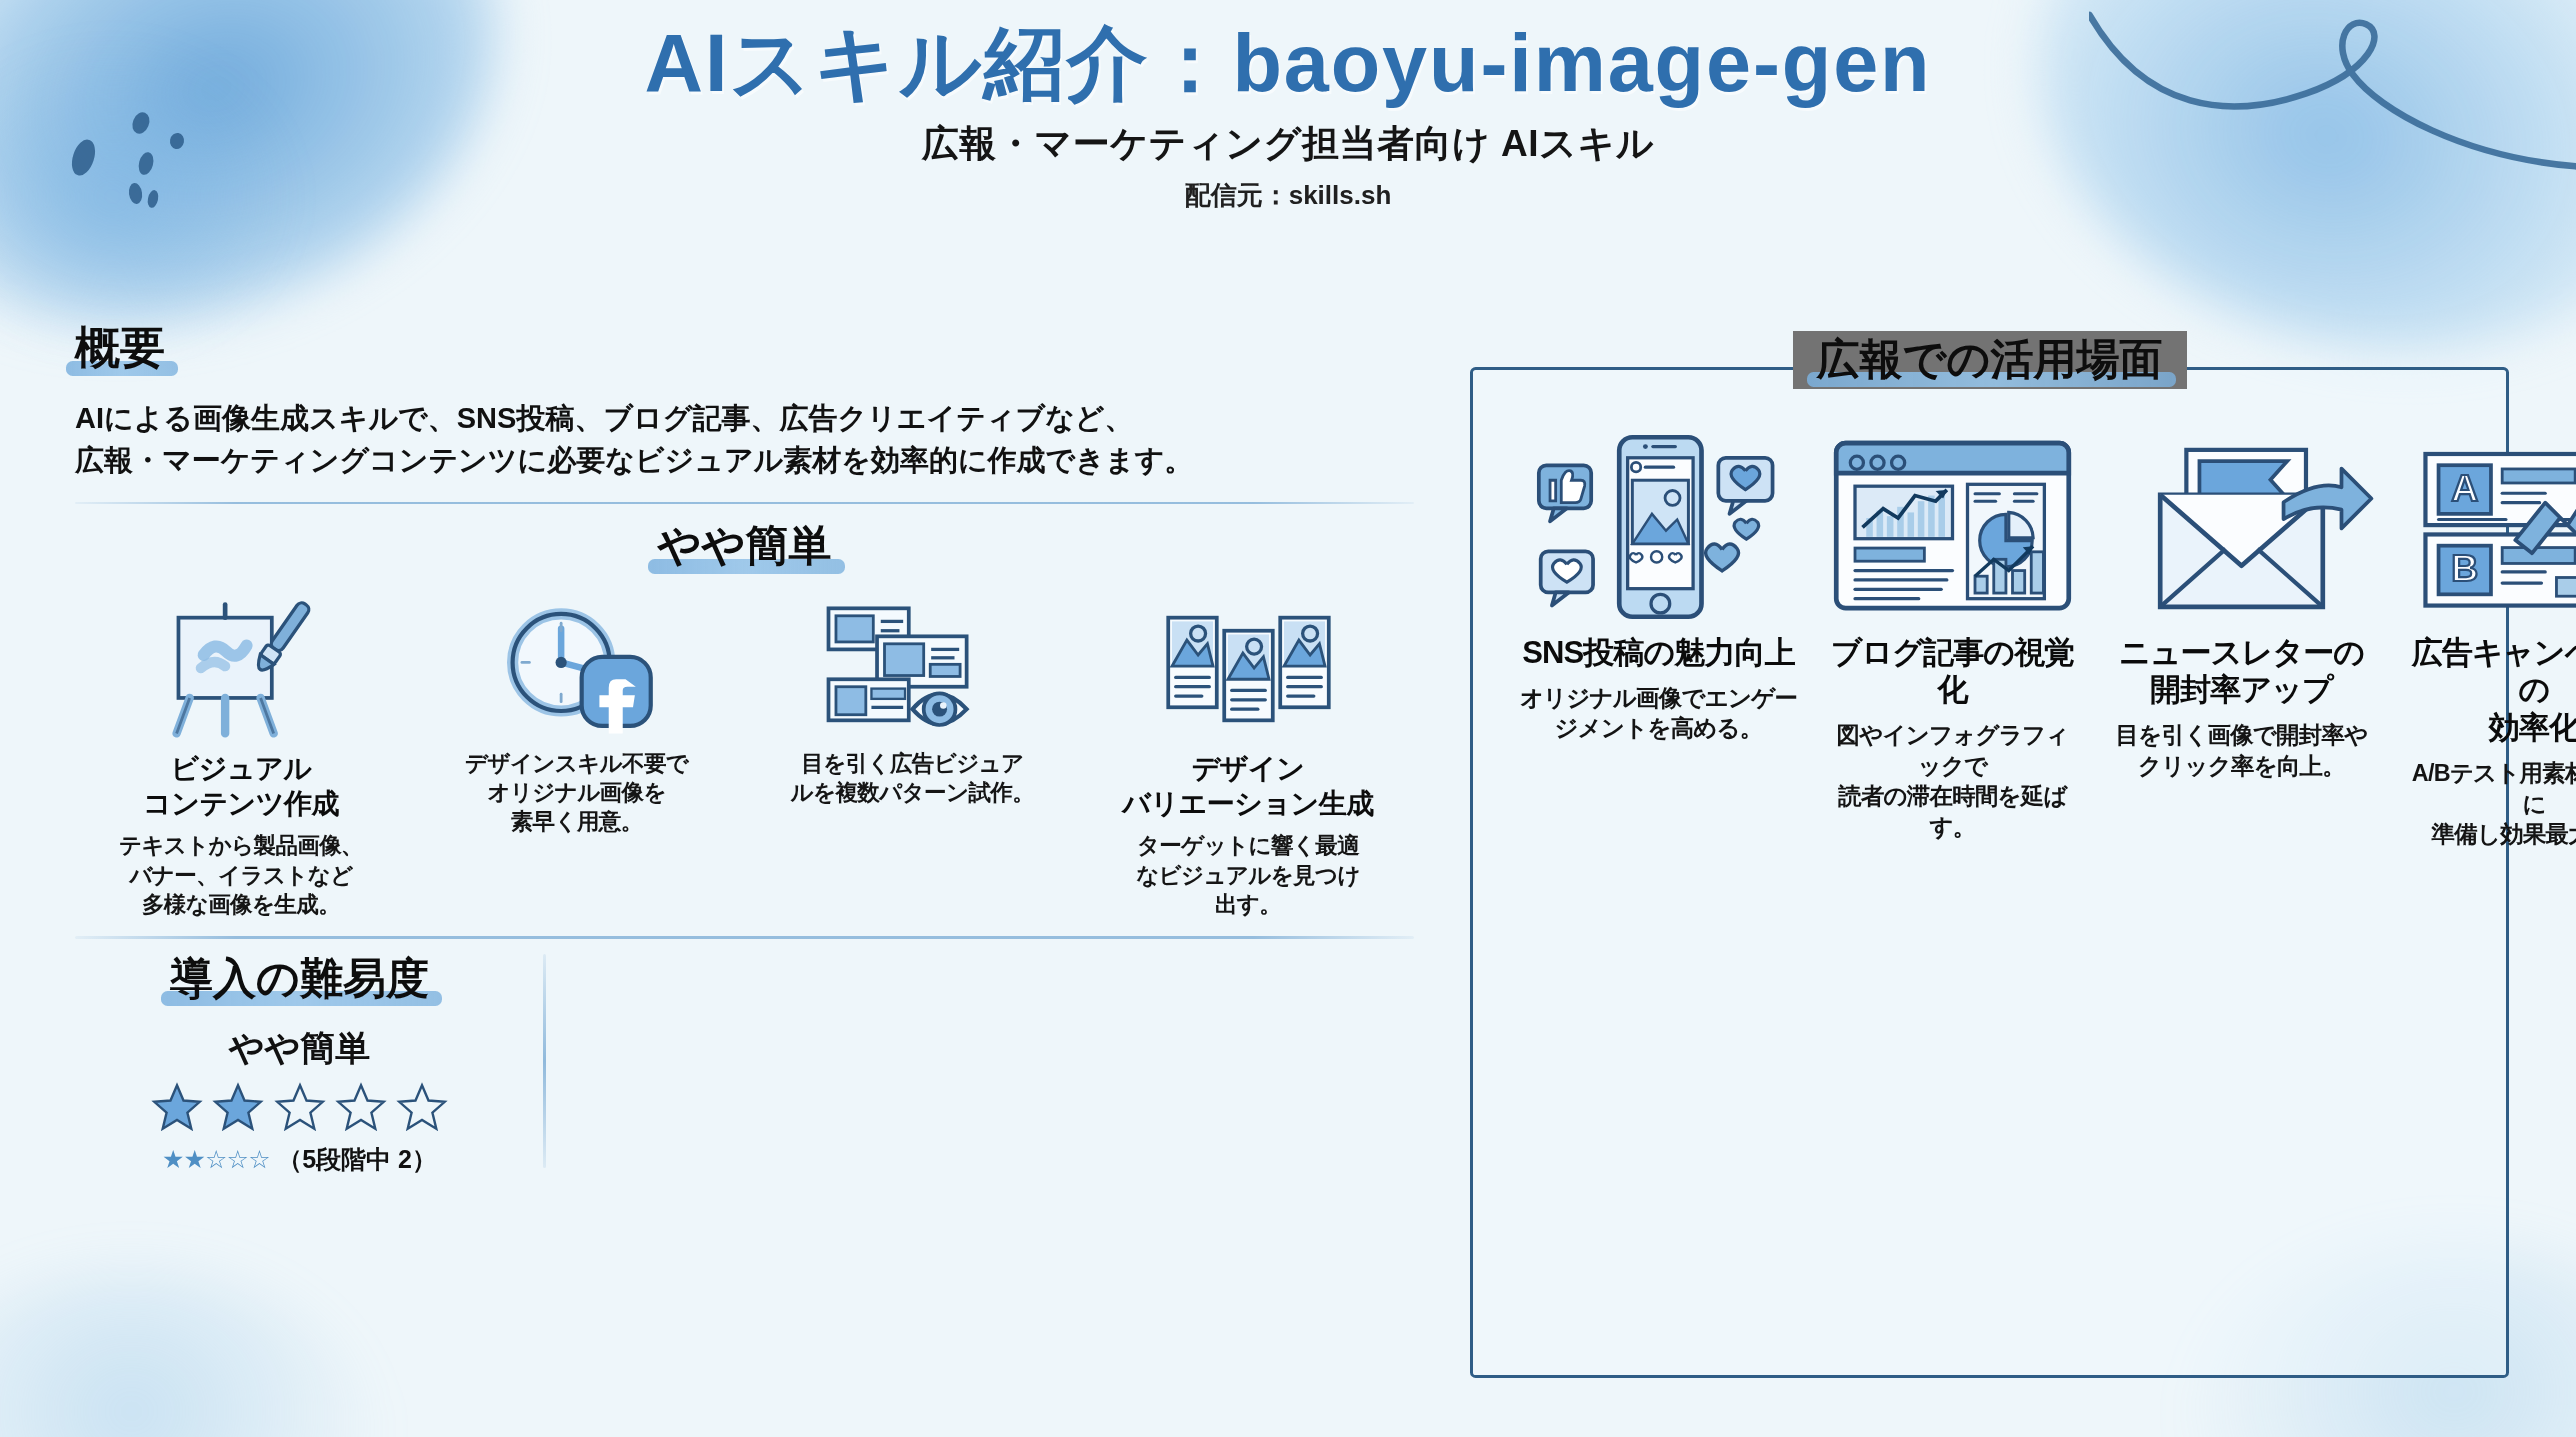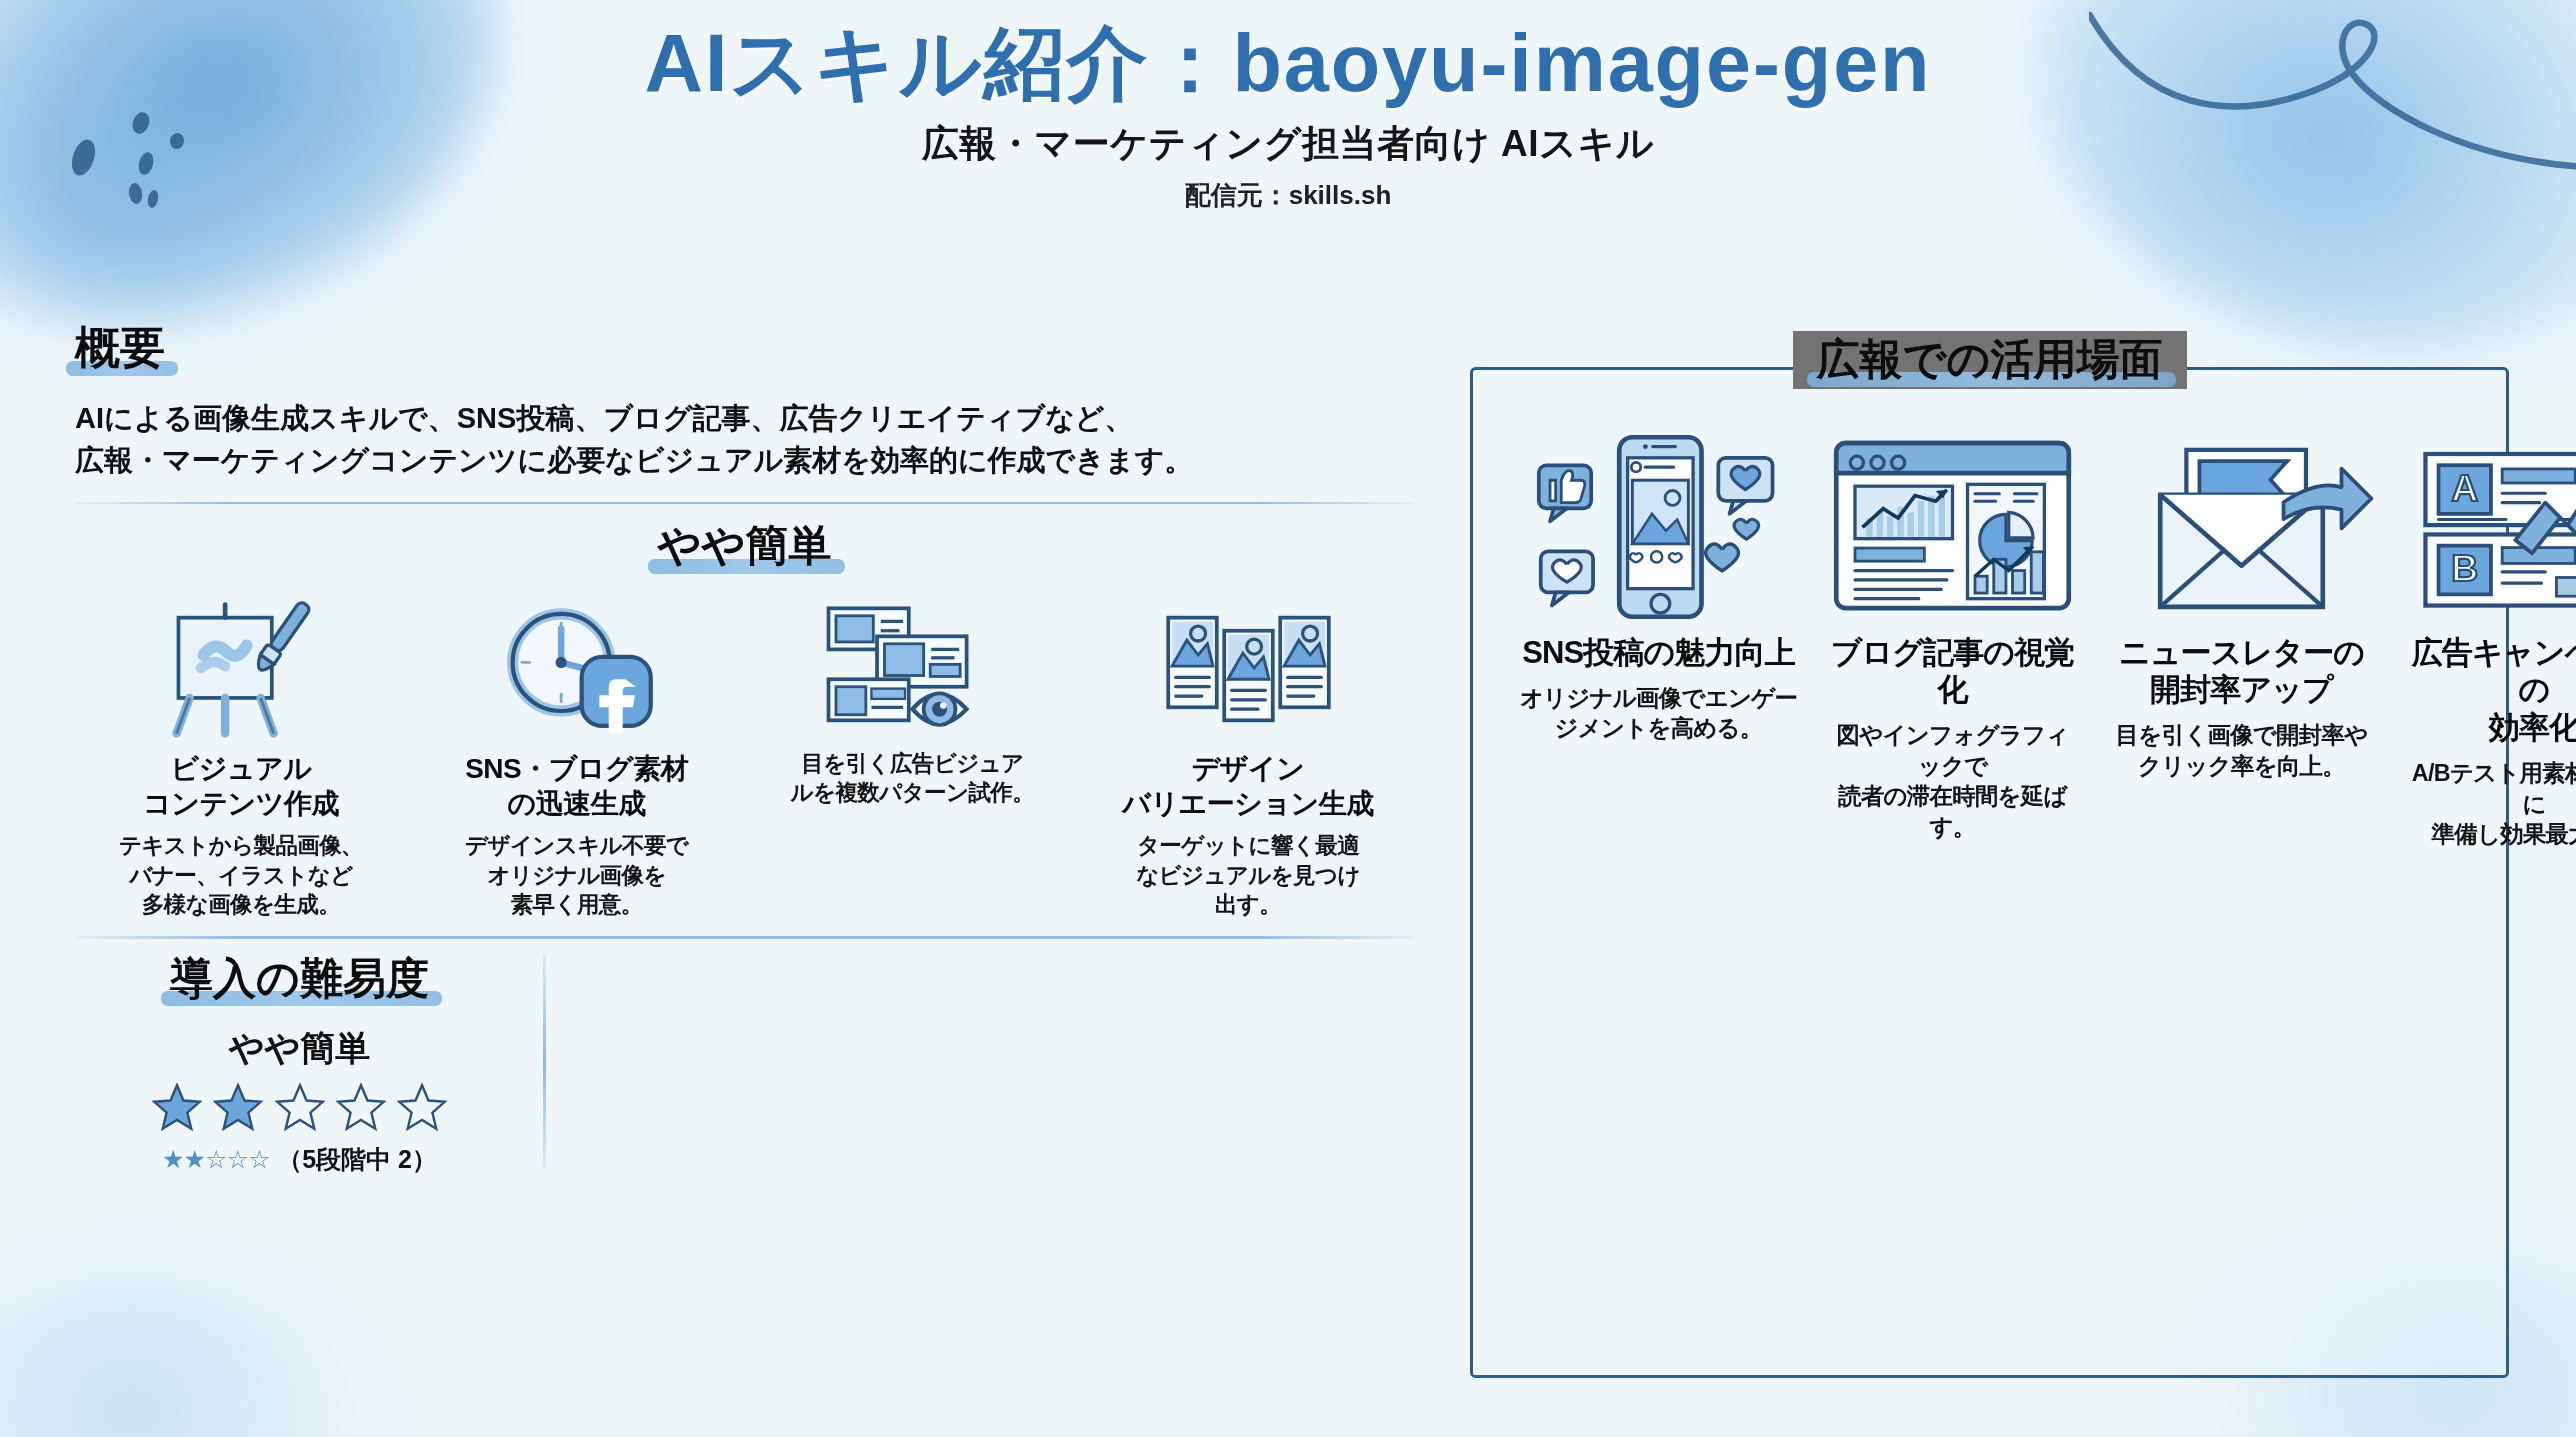--- a/index.html
+++ b/index.html
@@ -185,24 +185,20 @@
           <circle cx="78" cy="68" r="6" fill="#2b527a"></circle>
           <g stroke="#7fa9cf" stroke-width="3" stroke-linecap="round">
             <line x1="78" y1="26" x2="78" y2="34"></line>
               <line x1="120" y1="68" x2="112" y2="68"></line>
             <line x1="78" y1="110" x2="78" y2="102"></line>
               <line x1="36" y1="68" x2="44" y2="68"></line>
           </g>
           <rect x="100" y="62" width="74" height="74" rx="22" fill="#6ba6dc" stroke="#2b527a" stroke-width="4.5"></rect>
           <path d="M147 86 h-10 q-8 0 -8 9 v8 h-10 v13 h10 v28 h15 v-28 h11 l2 -13 h-13 v-5 q0 -4 5 -4 h9 z" fill="#fff"></path>
         </svg>
-      </div>
-      <div class="feat-title">
-        <div>SNS・ブログ素材</div>
-        <div>の迅速生成</div>
       </div>
       <div class="feat-desc">
         <div>デザインスキル不要で</div>
         <div>オリジナル画像を</div>
         <div>素早く用意。</div>
       </div>
     </div>
 
     <div class="feature">
       <div class="feat-icon">

